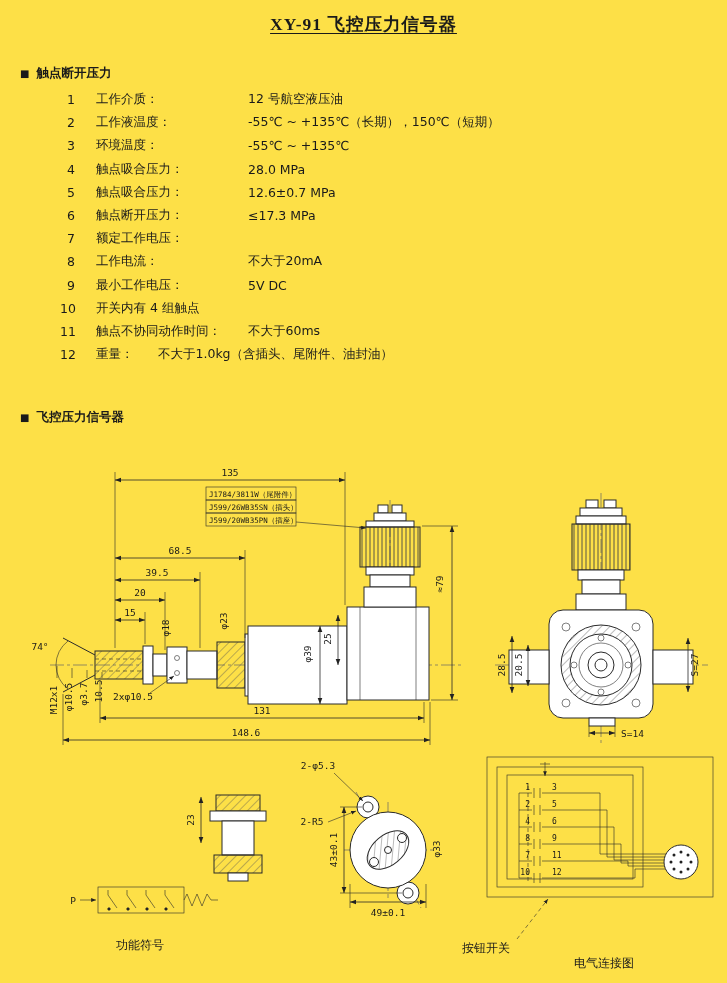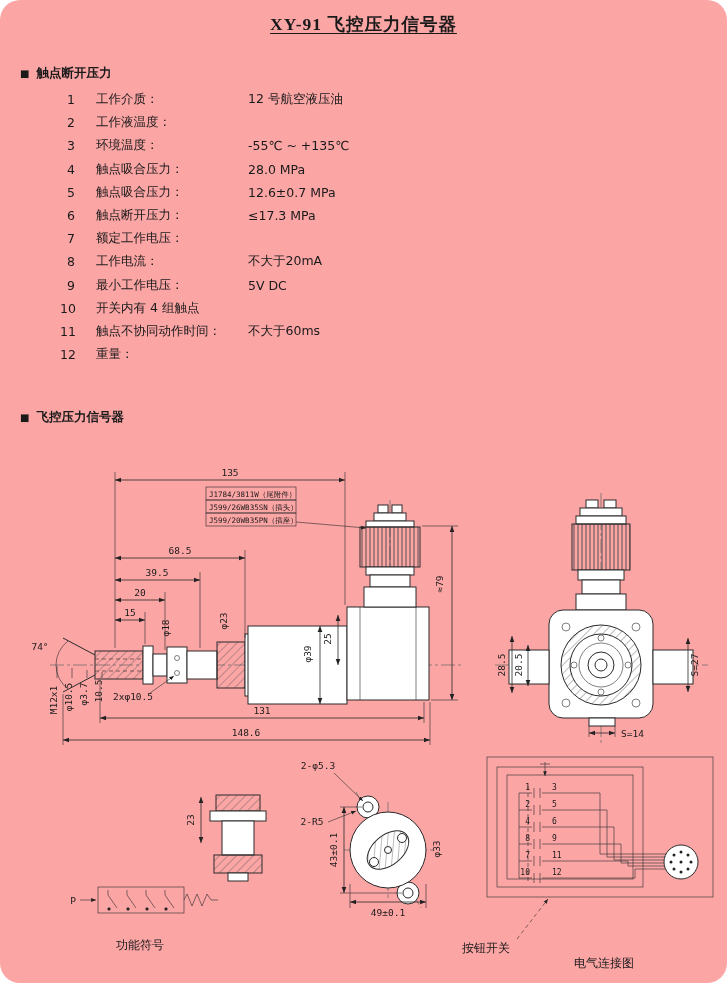--- a/index.html
+++ b/index.html
@@ -1,19 +1,19 @@
 <!DOCTYPE html>
 <html><head>
 <meta charset="utf-8">
 <style>
   * { margin:0; padding:0; box-sizing:border-box; }
   html,body { background:#ffffff; }
   .page {
-    position:relative; width:727px; height:983px; background:#fca5a5;
-    font-family:"DejaVu Sans", sans-serif; color:#1a1a1a; overflow:hidden;border-radius:20px;
+    position:relative; width:727px; height:983px; background:#fde047;
+    font-family:"DejaVu Sans", sans-serif; color:#1a1a1a; overflow:hidden;
   }
   .title {
     position:absolute; top:12px; left:0; width:100%; text-align:center;
     font-family:"Liberation Serif","DejaVu Serif",serif;
     font-size:17.5px; font-weight:600; letter-spacing:1px;
     text-decoration:underline; text-underline-offset:3px;
   }
   .section-heading {
     position:absolute; left:20px; display:flex; align-items:center; gap:7px;
     font-size:12.5px; font-weight:700;
@@ -49,31 +49,31 @@
 
   <h1 class="title">XY-91 飞控压力信号器</h1>
 
   <div class="section-heading" id="specs-heading">
     <span class="bullet">■</span>
     <span>触点断开压力</span>
   </div>
 
   <div class="specs">
     <div class="spec-row"><span class="spec-num">1</span><span class="spec-label">工作介质：</span><span class="spec-value">12 号航空液压油</span></div>
-    <div class="spec-row"><span class="spec-num">2</span><span class="spec-label">工作液温度：</span></div>
+    <div class="spec-row"><span class="spec-num">2</span><span class="spec-label">工作液温度：</span><span class="spec-value">-55℃ ~ +135℃（长期），150℃（短期）</span></div>
     <div class="spec-row"><span class="spec-num">3</span><span class="spec-label">环境温度：</span><span class="spec-value">-55℃ ~ +135℃</span></div>
     <div class="spec-row"><span class="spec-num">4</span><span class="spec-label">触点吸合压力：</span><span class="spec-value">28.0 MPa</span></div>
     <div class="spec-row"><span class="spec-num">5</span><span class="spec-label">触点吸合压力：</span><span class="spec-value">12.6±0.7 MPa</span></div>
     <div class="spec-row"><span class="spec-num">6</span><span class="spec-label">触点断开压力：</span><span class="spec-value">≤17.3 MPa</span></div>
     <div class="spec-row"><span class="spec-num">7</span><span class="spec-label">额定工作电压：</span></div>
     <div class="spec-row"><span class="spec-num">8</span><span class="spec-label">工作电流：</span><span class="spec-value">不大于20mA</span></div>
     <div class="spec-row"><span class="spec-num">9</span><span class="spec-label">最小工作电压：</span><span class="spec-value">5V DC</span></div>
     <div class="spec-row"><span class="spec-num">10</span><span class="spec-label">开关内有 4 组触点</span><span class="spec-value"></span></div>
     <div class="spec-row"><span class="spec-num">11</span><span class="spec-label">触点不协同动作时间：</span><span class="spec-value">不大于60ms</span></div>
-    <div class="spec-row"><span class="spec-num">12</span><span class="spec-label">重量：</span></div>
+    <div class="spec-row"><span class="spec-num">12</span><span class="spec-label">重量：</span><span class="spec-value">不大于1.0kg（含插头、尾附件、油封油）</span></div>
   </div>
 
   <div class="section-heading" id="dims-heading">
     <span class="bullet">■</span>
     <span>飞控压力信号器</span>
   </div>
 
   <svg class="drawing-svg" width="727" height="545" viewBox="0 0 727 545">
     <defs>
       <pattern id="hatch" width="6" height="6" patternUnits="userSpaceOnUse" patternTransform="rotate(45)">

